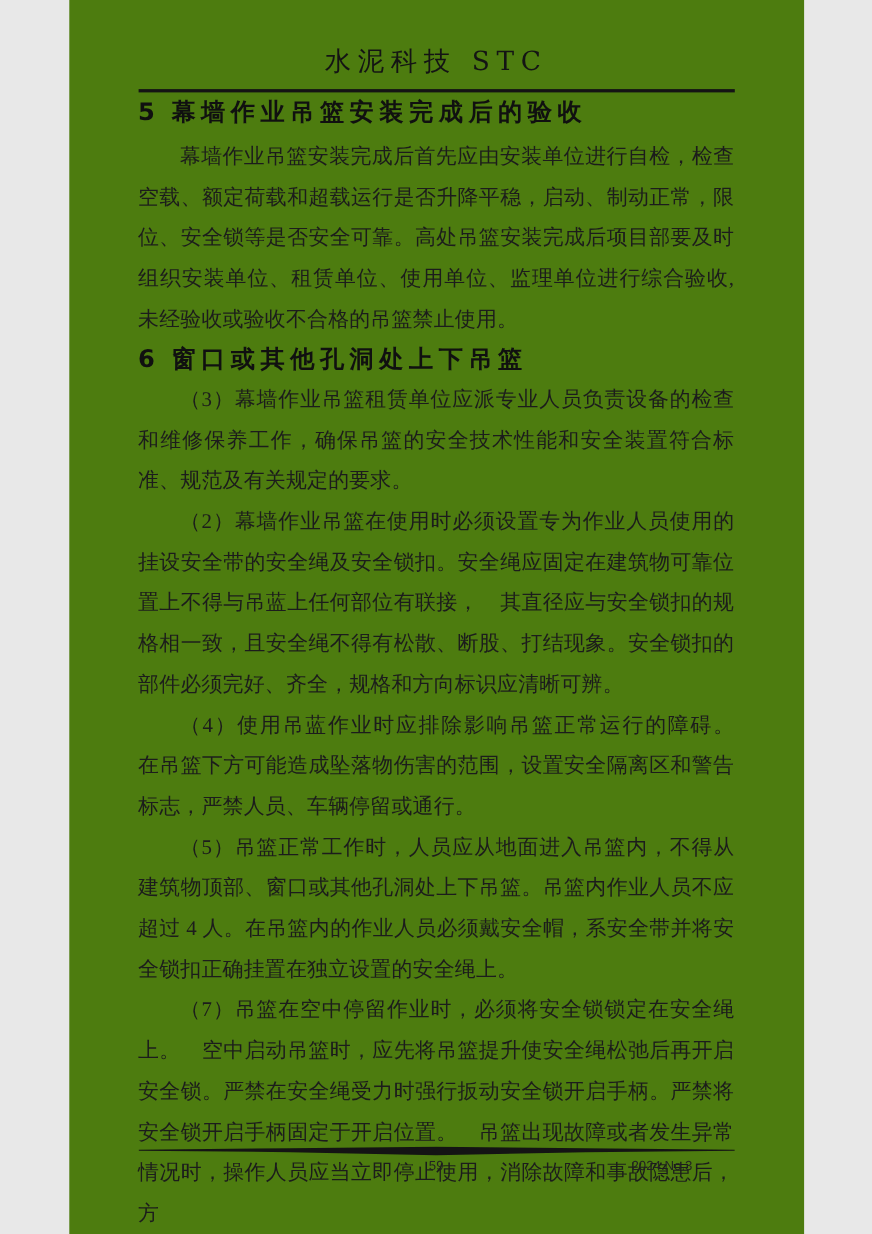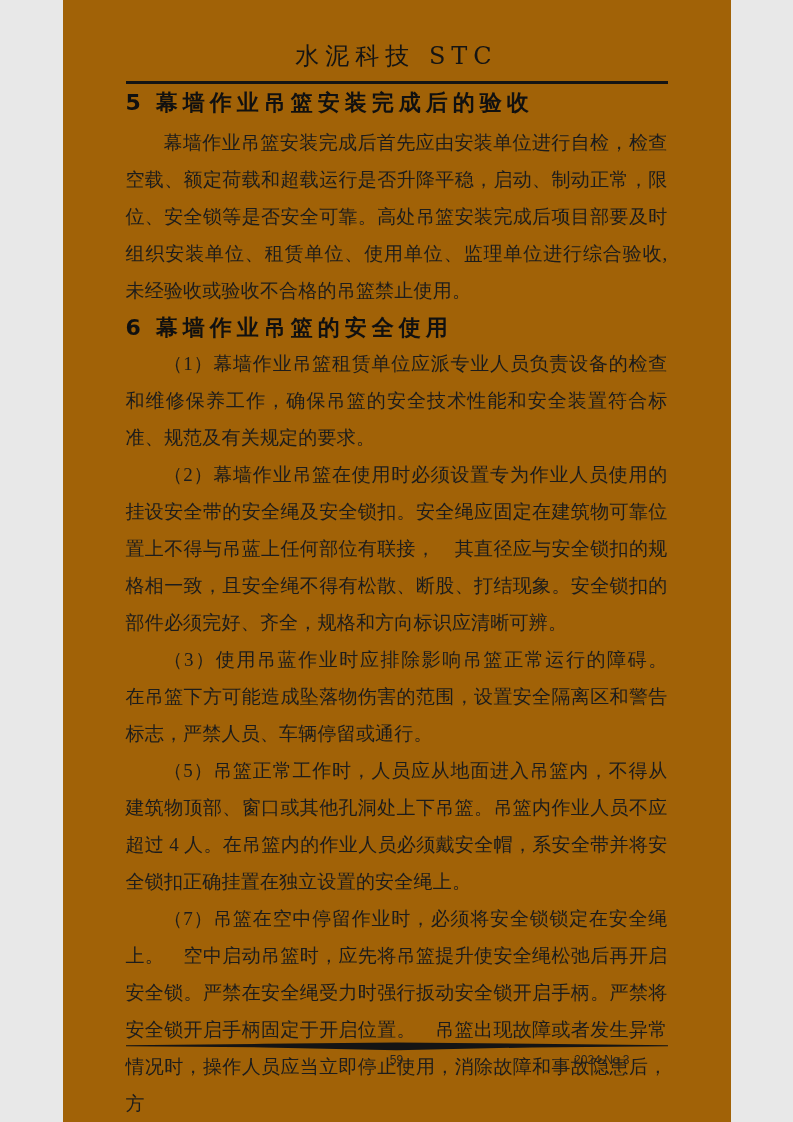--- a/index.html
+++ b/index.html
@@ -1,21 +1,21 @@
 <!DOCTYPE html>
 <html><head>
 <meta charset="utf-8">
 <style>
   html, body { margin: 0; padding: 0; background: #e8e8e8; }
   .page {
     position: relative;
     width: 668px;
     height: 1122px;
     margin: 0 auto;
-    background: #a16207;
+    background: #4d7c0f;
     color: #1c1c1c;
     font-family: "DejaVu Serif", serif;
     overflow: hidden;
     box-sizing: border-box;
   }
   .page-header { padding: 42px 63px 0 63px; }
   .journal-title {
     text-align: center;
     font-size: 24px;
     line-height: 28px;
@@ -91,26 +91,26 @@
 
     <h2 class="section-heading mt4">
       <span class="sec-num">5</span>
       <span class="sec-title">幕墙作业吊篮安装完成后的验收</span>
     </h2>
 
     <p class="para mt6">幕墙作业吊篮安装完成后首先应由安装单位进行自检，检查空载、额定荷载和超载运行是否升降平稳，启动、制动正常，限位、安全锁等是否安全可靠。高处吊篮安装完成后项目部要及时组织安装单位、租赁单位、使用单位、监理单位进行综合验收,未经验收或验收不合格的吊篮禁止使用。</p>
 
     <h2 class="section-heading mt4">
       <span class="sec-num">6</span>
-      <span class="sec-title">幕墙作业吊篮的安全使用</span>
+      <span class="sec-title">窗口或其他孔洞处上下吊篮</span>
     </h2>
 
-    <p class="para mt2">（1）幕墙作业吊篮租赁单位应派专业人员负责设备的检查和维修保养工作，确保吊篮的安全技术性能和安全装置符合标准、规范及有关规定的要求。</p>
+    <p class="para mt2">（3）幕墙作业吊篮租赁单位应派专业人员负责设备的检查和维修保养工作，确保吊篮的安全技术性能和安全装置符合标准、规范及有关规定的要求。</p>
     <p class="para">（2）幕墙作业吊篮在使用时必须设置专为作业人员使用的挂设安全带的安全绳及安全锁扣。安全绳应固定在建筑物可靠位置上不得与吊蓝上任何部位有联接，　其直径应与安全锁扣的规格相一致，且安全绳不得有松散、断股、打结现象。安全锁扣的部件必须完好、齐全，规格和方向标识应清晰可辨。</p>
-    <p class="para">（3）使用吊蓝作业时应排除影响吊篮正常运行的障碍。　在吊篮下方可能造成坠落物伤害的范围，设置安全隔离区和警告标志，严禁人员、车辆停留或通行。</p>
+    <p class="para">（4）使用吊蓝作业时应排除影响吊篮正常运行的障碍。　在吊篮下方可能造成坠落物伤害的范围，设置安全隔离区和警告标志，严禁人员、车辆停留或通行。</p>
     <p class="para">（5）吊篮正常工作时，人员应从地面进入吊篮内，不得从建筑物顶部、窗口或其他孔洞处上下吊篮。吊篮内作业人员不应超过 4 人。在吊篮内的作业人员必须戴安全帽，系安全带并将安全锁扣正确挂置在独立设置的安全绳上。</p>
     <p class="para">（7）吊篮在空中停留作业时，必须将安全锁锁定在安全绳上。　空中启动吊篮时，应先将吊篮提升使安全绳松弛后再开启安全锁。严禁在安全绳受力时强行扳动安全锁开启手柄。严禁将安全锁开启手柄固定于开启位置。　吊篮出现故障或者发生异常情况时，操作人员应当立即停止使用，消除故障和事故隐患后，方</p>
 
   </main>
 
   <footer class="page-footer">
     <svg class="footer-rule-svg" viewBox="0 0 667 9" preserveAspectRatio="none" aria-hidden="true">
       <polygon fill="#141414" points="0,3.2 170,1.8 333,0.6 500,1.8 667,3.2 667,4.2 500,5.4 333,8.2 170,5.4 0,4.2"></polygon>
     </svg>
     <div class="footer-row">

